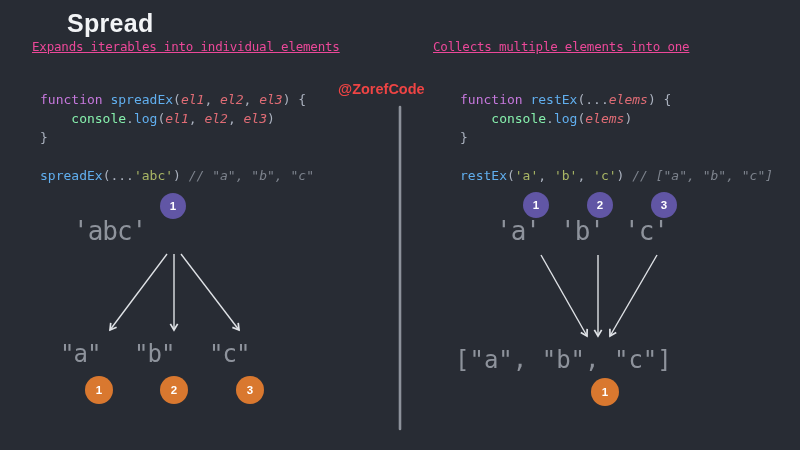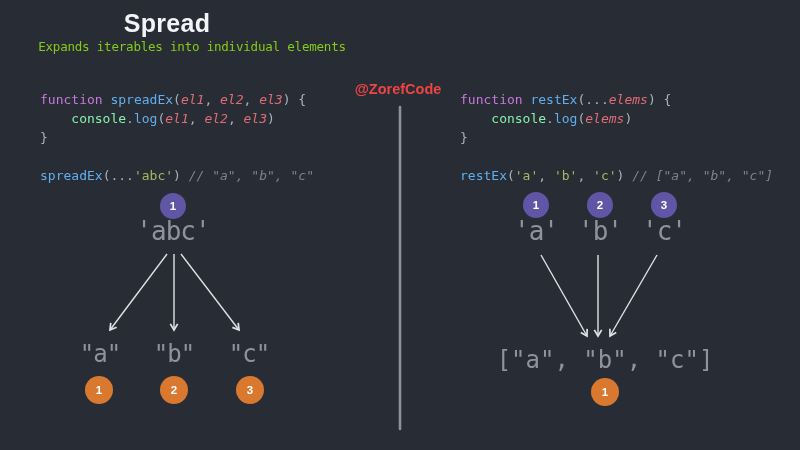--- a/index.html
+++ b/index.html
@@ -2,28 +2,28 @@
 <html><head>
 <meta charset="utf-8">
 <style>
   html,body{margin:0;padding:0;background:#1d2026;}
   .stage{
     position:relative;width:800px;height:450px;overflow:hidden;
     background:#282c34;
     font-family:"Liberation Sans",sans-serif;
   }
   .abs{position:absolute;}
-  .center{text-align:center;}
+  .center{text-align:left;}
 
   .panel-title{
     font-size:25px;font-weight:bold;color:#f2f4f6;letter-spacing:.3px;
   }
   .panel-subtitle{
     font-family:"DejaVu Sans Mono",monospace;
-    font-size:12.5px;color:#84cc16;letter-spacing:-0.2px;
+    font-size:12.5px;color:#ec4899;letter-spacing:-0.2px;text-decoration:underline;
   }
   .watermark{
     font-size:14.5px;font-weight:bold;color:#ef4444;
   }
 
   .code{
     font-family:"DejaVu Sans Mono",monospace;
     font-size:13px;line-height:19px;color:#abb2bf;white-space:pre;
   }
   .code-line{height:19px;}
@@ -75,20 +75,21 @@
   </div>
   <div class="abs node node-orange" style="left:160px;top:376px;">
     <span>2</span>
   </div>
   <div class="abs node node-orange" style="left:236px;top:376px;">
     <span>3</span>
   </div>
 
   <div class="abs center watermark" style="left:338px;top:81px;width:120px;">@ZorefCode</div>
 
+  <div class="abs center panel-subtitle" style="left:433px;top:39px;width:320px;">Collects multiple elements into one</div>
 
   <div class="abs code" style="left:460px;top:90px;"><div class="code-line"><span class="tok-k">function </span><span class="tok-f">restEx</span><span class="tok-p">(...</span><span class="tok-v">elems</span><span class="tok-p">) {</span></div><div class="code-line"><span class="tok-p">    </span><span class="tok-o">console</span><span class="tok-p">.</span><span class="tok-f">log</span><span class="tok-p">(</span><span class="tok-v">elems</span><span class="tok-p">)</span></div><div class="code-line"><span class="tok-p">}</span></div><div class="code-line">&nbsp;</div><div class="code-line"><span class="tok-f">restEx</span><span class="tok-p">(</span><span class="tok-s">'a'</span><span class="tok-p">, </span><span class="tok-s">'b'</span><span class="tok-p">, </span><span class="tok-s">'c'</span><span class="tok-p">) </span><span class="tok-c">// ["a", "b", "c"]</span></div></div>
 
   <div class="abs node node-purple" style="left:523px;top:192px;">
     <span>1</span>
   </div>
   <div class="abs node node-purple" style="left:587px;top:192px;">
     <span>2</span>
   </div>
   <div class="abs node node-purple" style="left:651px;top:192px;">

